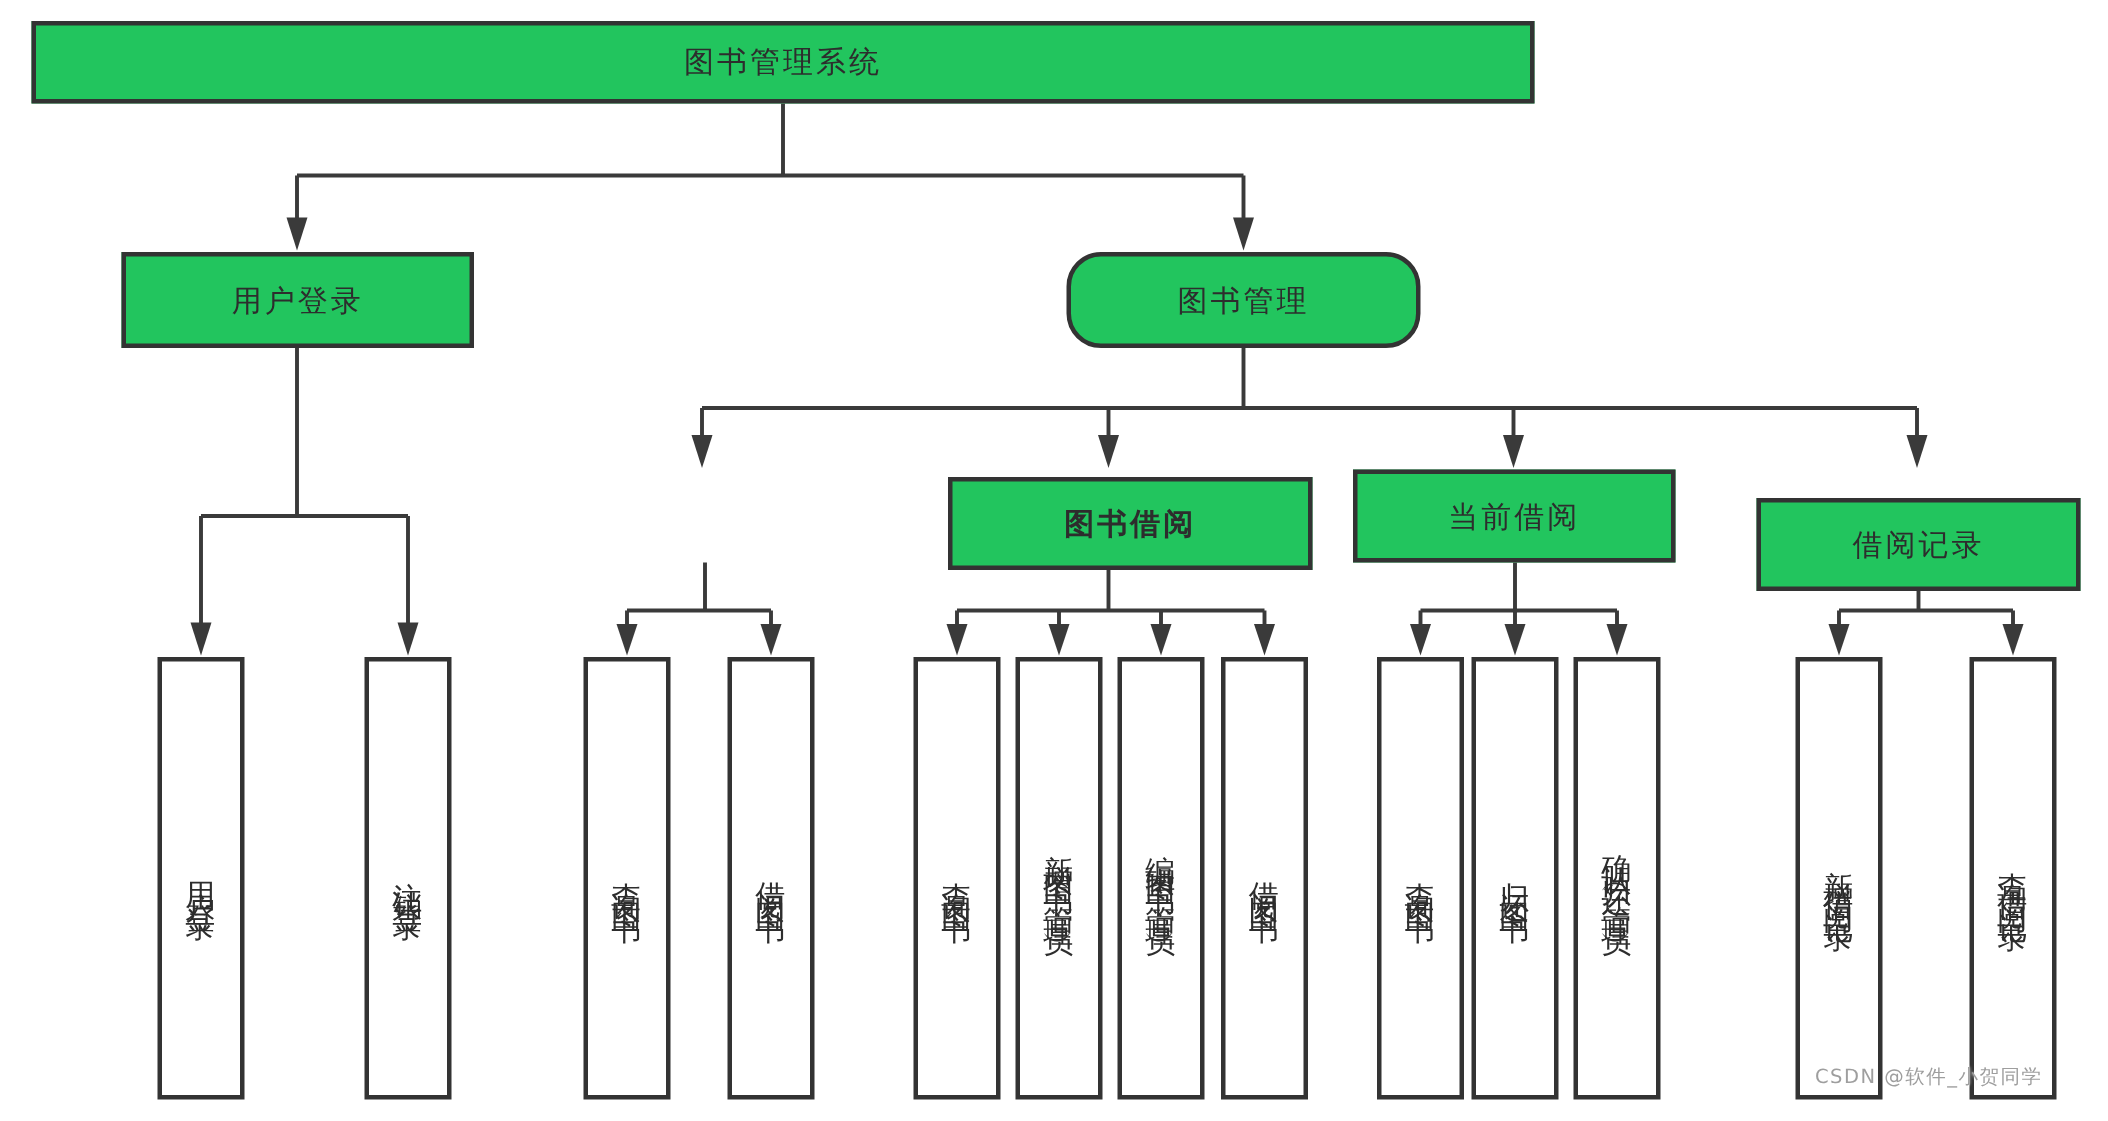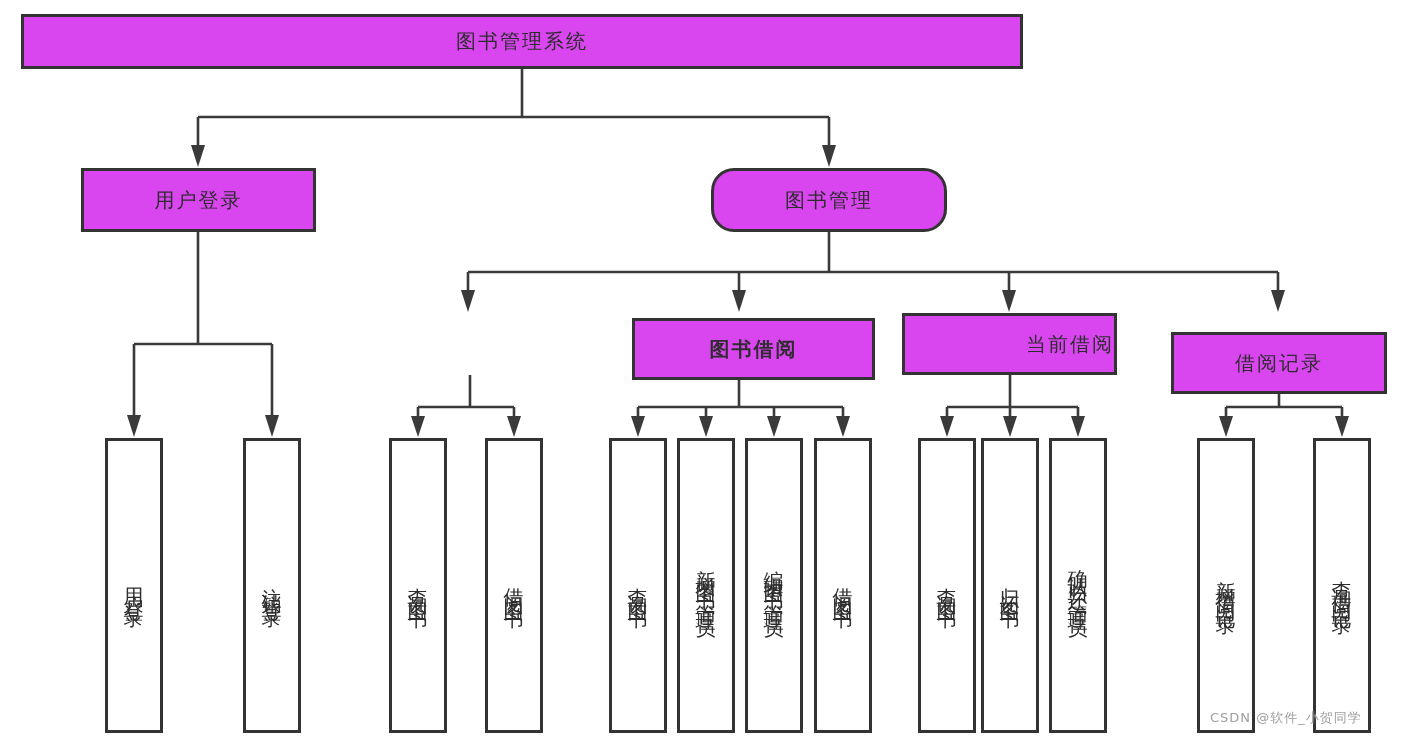--- a/index.html
+++ b/index.html
@@ -2,21 +2,21 @@
 <html><head>
 <meta charset="utf-8">
 <style>
   html,body { margin:0; padding:0; background:#ffffff; }
   .canvas {
     position:relative; width:1405px; height:747px; background:#ffffff;
     font-family:"DejaVu Sans", sans-serif; overflow:hidden;
   }
   .wires { position:absolute; left:0; top:0; width:1405px; height:747px; }
   .node {
-    position:absolute; box-sizing:border-box; background:#d946ef;
+    position:absolute; box-sizing:border-box; background:#22c55e;
     border:3px solid #333333; display:flex; align-items:center; justify-content:center;
     font-size:20px; color:#2d2d2d; letter-spacing:2px; z-index:2;
   }
   .leaf {
     position:absolute; box-sizing:border-box; background:#ffffff;
     border:3px solid #333333; top:438px; height:295px; width:58px;
     display:flex; align-items:center; justify-content:center; z-index:2;
   }
   .leaf .vtext {
     writing-mode:vertical-rl; text-orientation:mixed; line-height:1;
@@ -80,21 +80,21 @@
   <div class="node" style="left:81px; top:168px; width:235px; height:64px;">
     <span>用户登录</span>
   </div>
   <div class="node" style="left:711px; top:168px; width:236px; height:64px;border-radius:23px;">
     <span>图书管理</span>
   </div>
 
   <div class="node" style="left:632px; top:318px; width:243px; height:62px;font-weight:bold;">
     <span>图书借阅</span>
   </div>
-  <div class="node" style="left:902px; top:313px; width:215px; height:62px;justify-content:flex-end;">
+  <div class="node" style="left:902px; top:313px; width:215px; height:62px;">
     <span>当前借阅</span>
   </div>
   <div class="node" style="left:1171px; top:332px; width:216px; height:62px;">
     <span>借阅记录</span>
   </div>
 
   <div class="leaf" style="left:105px;">
     <span class="vtext">用户登录</span>
   </div>
   <div class="leaf" style="left:243px;">

